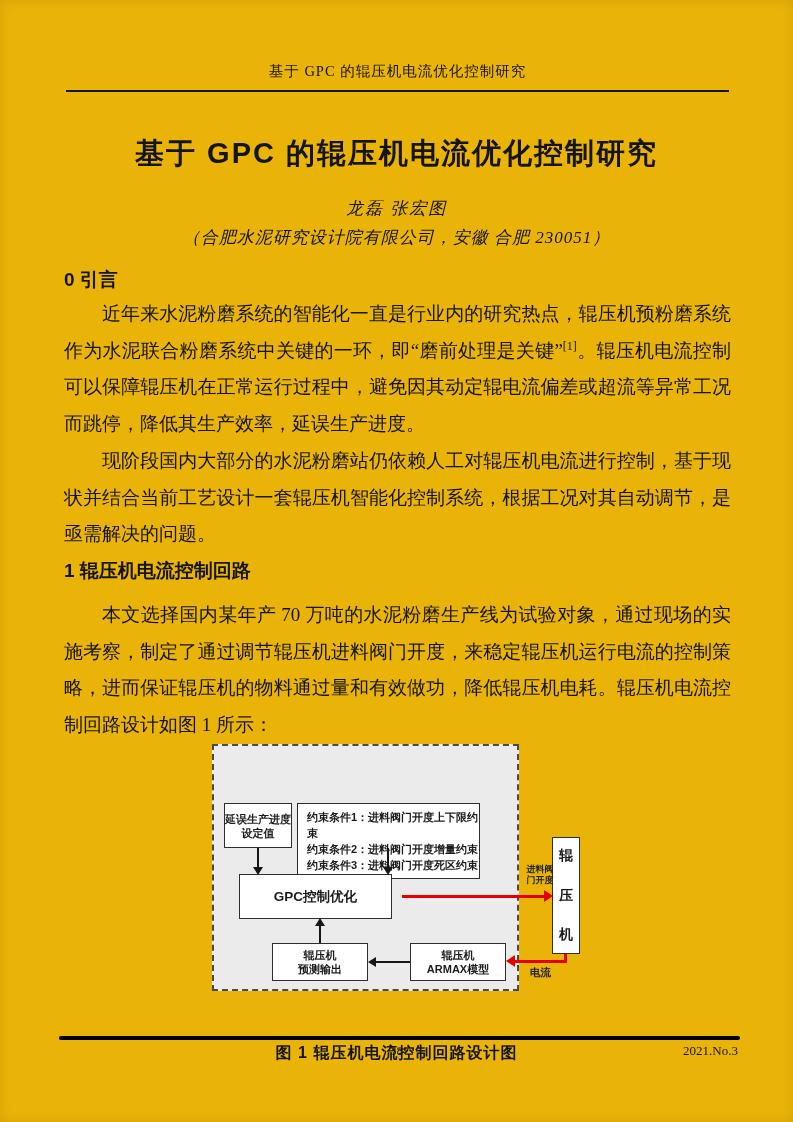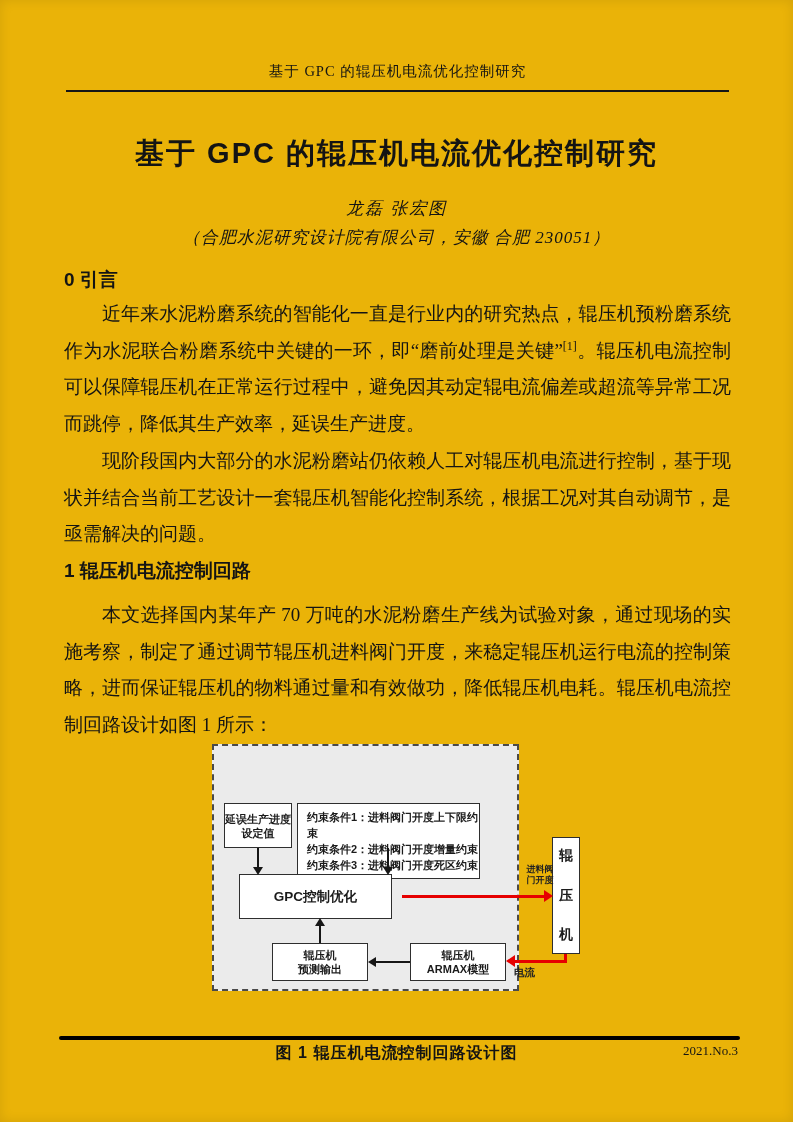--- a/index.html
+++ b/index.html
@@ -78,21 +78,21 @@
   .ln { position: absolute; background: #161616; }
   .ln-red { position: absolute; background: #e60000; }
   .ah { position: absolute; width: 0; height: 0; }
   .ah-down  { border-left: 5px solid transparent; border-right: 5px solid transparent; border-top: 8px solid #161616; }
   .ah-up    { border-left: 5px solid transparent; border-right: 5px solid transparent; border-bottom: 8px solid #161616; }
   .ah-left  { border-top: 5px solid transparent; border-bottom: 5px solid transparent; border-right: 8px solid #161616; }
   .ah-left-red  { border-top: 6px solid transparent; border-bottom: 6px solid transparent; border-right: 9px solid #e60000; }
   .ah-right-red { border-top: 6px solid transparent; border-bottom: 6px solid transparent; border-left: 9px solid #e60000; }
   .flabel { position: absolute; font-weight: bold; color: #222; }
   .lbl-valve   { left: 306px; top: 120px; width: 44px; font-size: 9px; line-height: 11px; text-align: center; }
-  .lbl-current { left: 302px; top: 222px; font-size: 10.5px; }
+  .lbl-current { left: 318px; top: 222px; font-size: 10.5px; }
   
   .fig-caption {
     position: absolute; left: 0; right: 0; top: 999px;
     text-align: center; font-size: 16px; font-weight: bold;
     font-family: "Liberation Sans", "DejaVu Sans", sans-serif;
     letter-spacing: 1px;
     margin-top: 44px;
   }
   .footer-rule { position: absolute; left: 59px; right: 53px; top: 1036px; height: 4px; background: #000; border-radius: 2px; }
   .page-number { position: absolute; left: 0; right: 0; top: 1043px; text-align: center; font-size: 13px; }

